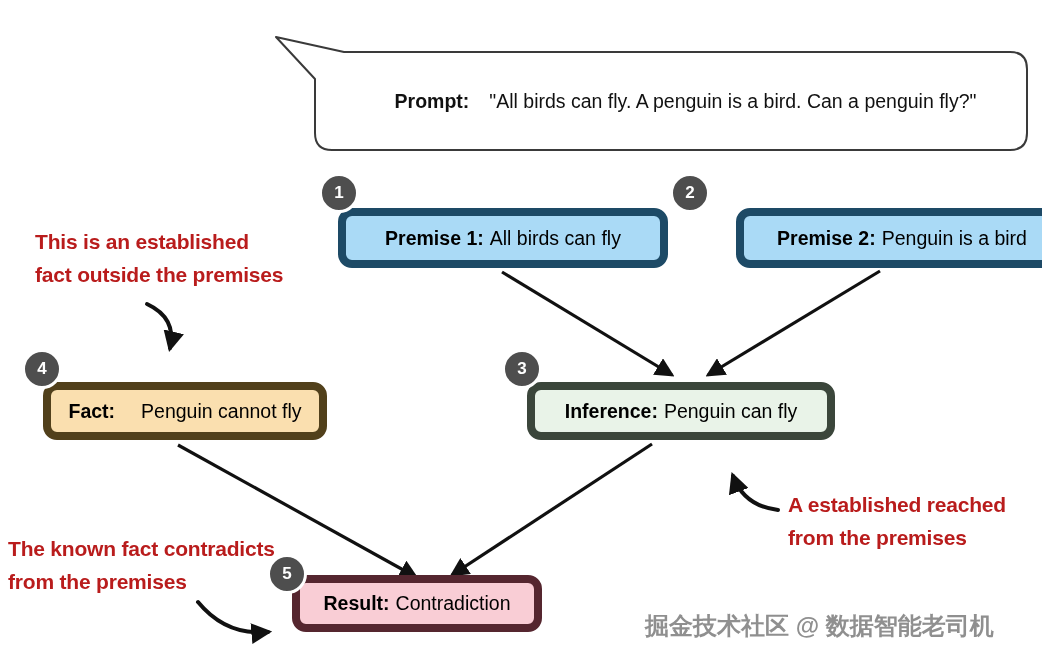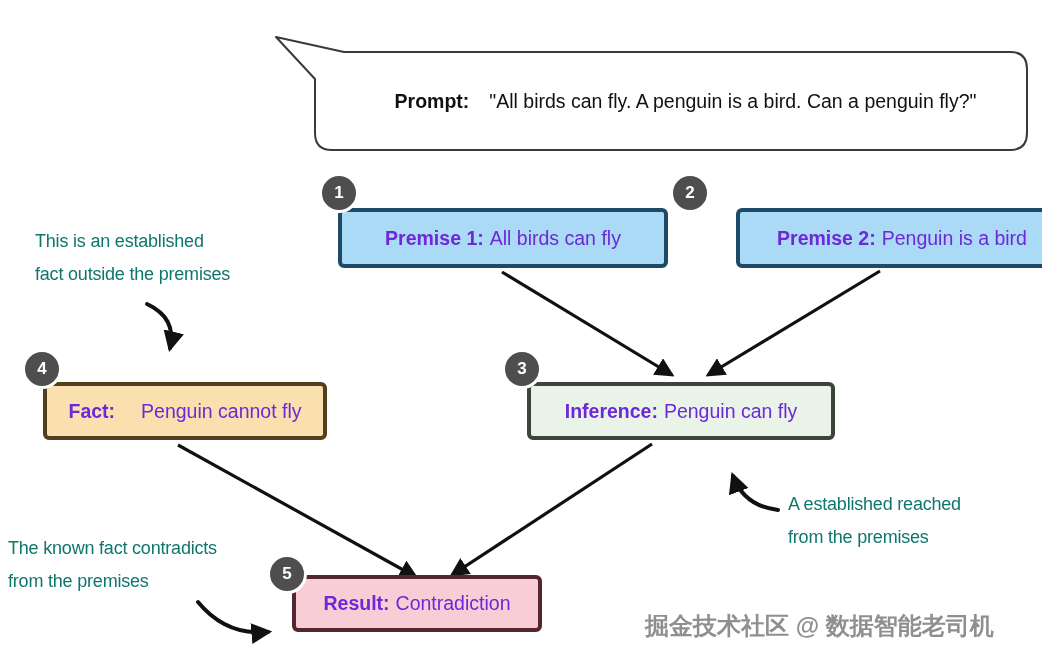--- a/index.html
+++ b/index.html
@@ -16,23 +16,23 @@
   .bubble-text{
     position:absolute;left:344px;top:52px;width:683px;height:98px;
     display:flex;align-items:center;justify-content:center;
     font-size:19.5px;color:#111;white-space:nowrap;z-index:2;
   }
   .bubble-text b{margin-right:20px;}
 
   
   .node{
     position:absolute;z-index:2;
-    border:4px solid #0f766e;border-radius:6px;
+    border:8px solid #0f766e;border-radius:14px;
     display:flex;align-items:center;justify-content:center;
-    font-size:19.5px;color:#6d28d9;white-space:nowrap;
+    font-size:19.5px;color:#000000;white-space:nowrap;
     box-sizing:border-box;
   }
   .node b{margin-right:6px;}
   .node-blue{background:#aadaf6;border-color:#1d4a66;}
   .node-green{background:#e9f3e8;border-color:#3b463b;}
   .node-orange{background:#fadfaf;border-color:#51401b;gap:20px;}
   .node-pink{background:#f9cdd5;border-color:#55262f;}
 
   #premise1{left:338px;top:208px;width:330px;height:60px;}
   #premise2{left:698px;top:208px;width:332px;height:60px;margin-left:38px;}
@@ -51,21 +51,21 @@
   }
   #badge1{left:319px;top:173px;}
   #badge2{left:670px;top:173px;}
   #badge3{left:502px;top:349px;}
   #badge4{left:22px;top:349px;}
   #badge5{left:267px;top:554px;}
 
   
   .note{
     position:absolute;z-index:2;
-    font-weight:normal;font-size:18px;line-height:33px;color:#0f766e;
+    font-weight:bold;font-size:21px;line-height:33px;color:#b91c1c;
     letter-spacing:-0.2px;white-space:nowrap;
   }
   #fact-note{left:35px;top:225px;}
   #inference-note{left:788px;top:488px;}
   #result-note{left:8px;top:532px;}
 
   
   .watermark{
     position:absolute;left:645px;top:610px;z-index:4;
     font-size:24px;font-weight:bold;white-space:nowrap;

